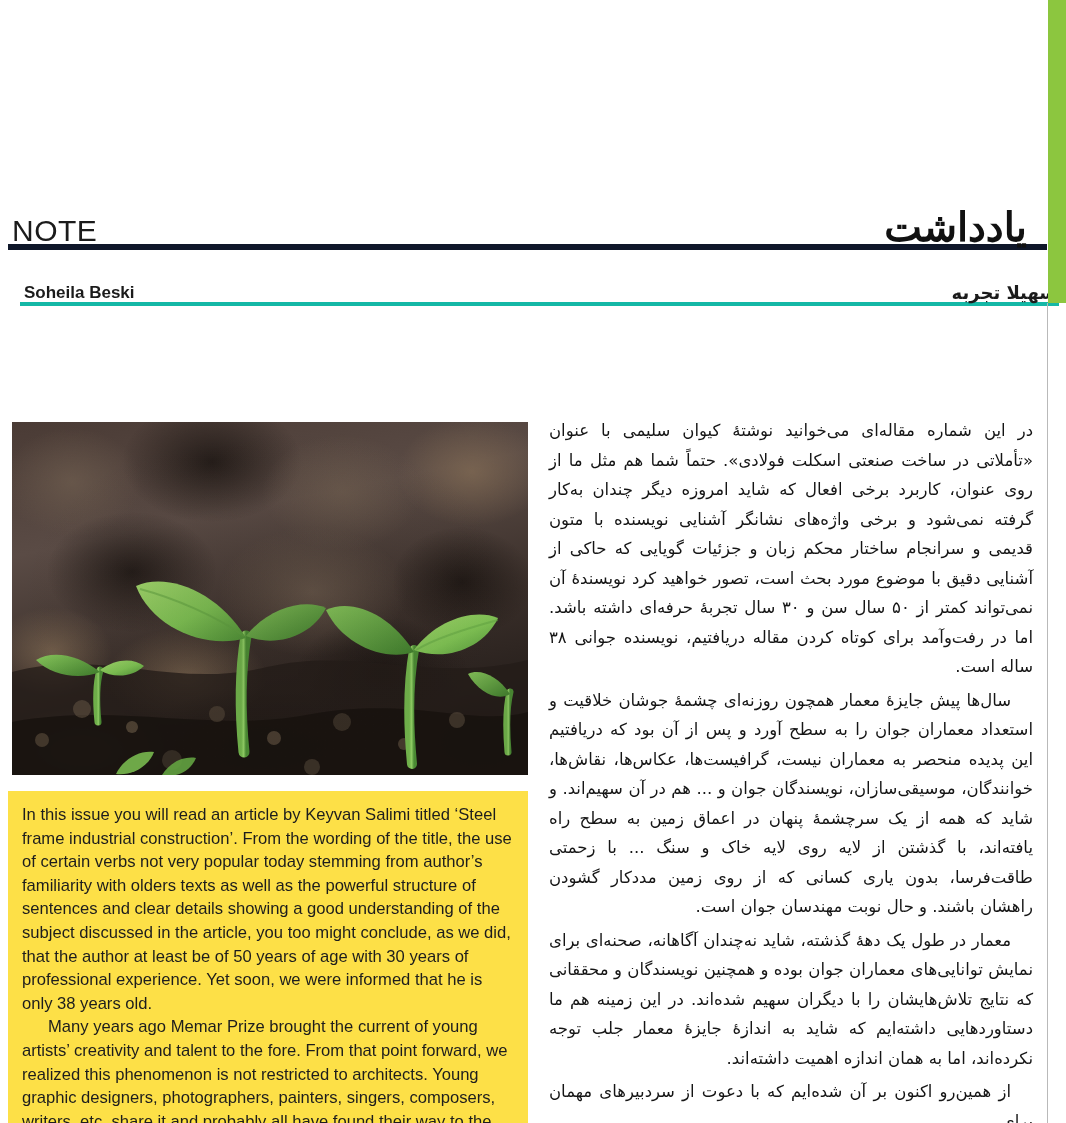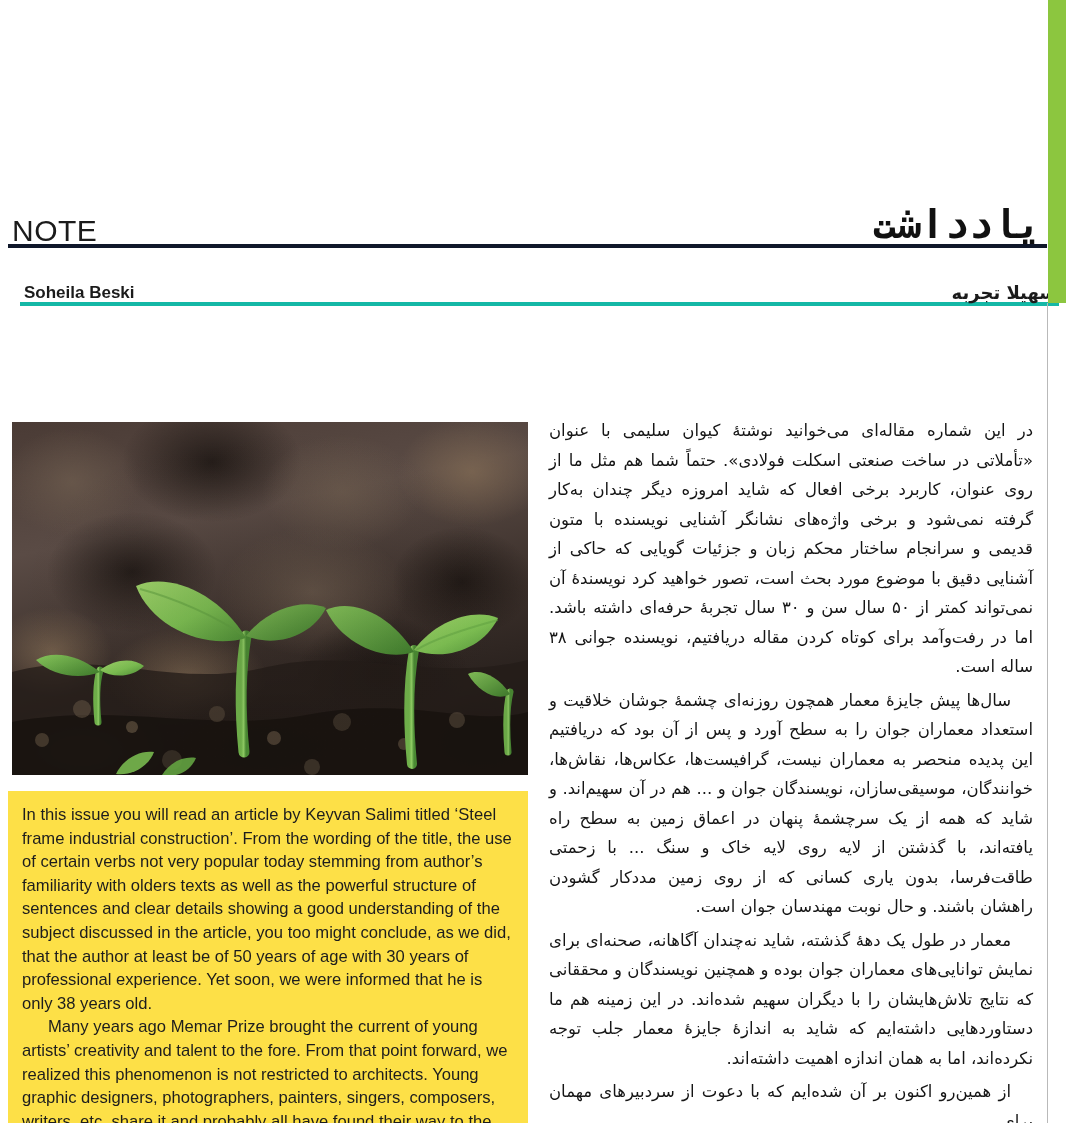--- a/index.html
+++ b/index.html
@@ -42,42 +42,42 @@
     height: 1123px;
   }
 
   
   .masthead {
     position: absolute;
     left: 8px;
     top: 196px;
     width: 1039px;
     height: 48px;
-    border-bottom: 4px solid #0f172a;
+    border-bottom: 6px solid #0f172a;
   }
   .masthead-en {
     position: absolute;
     left: 4px;
     bottom: -2px;
     font-size: 30px;
     letter-spacing: 0.5px;
     color: #1b1b1b;
     line-height: 1;
     font-weight: 400;
   }
   .masthead-fa {
     position: absolute;
-    right: 6px;
+    right: 20px;
     bottom: -4px;
     font-size: 40px;
     font-weight: bold;
     color: #111111;
     line-height: 1;
     direction: rtl;
-    font-family: Liberation Mono, monospace;
+    font-family: Liberation Serif, serif;
   }
 
   .byline {
     position: absolute;
     left: 20px;
     top: 268px;
     width: 1039px;
     height: 34px;
     border-bottom: 4px solid #14b8a6;
     font-weight: bold;

